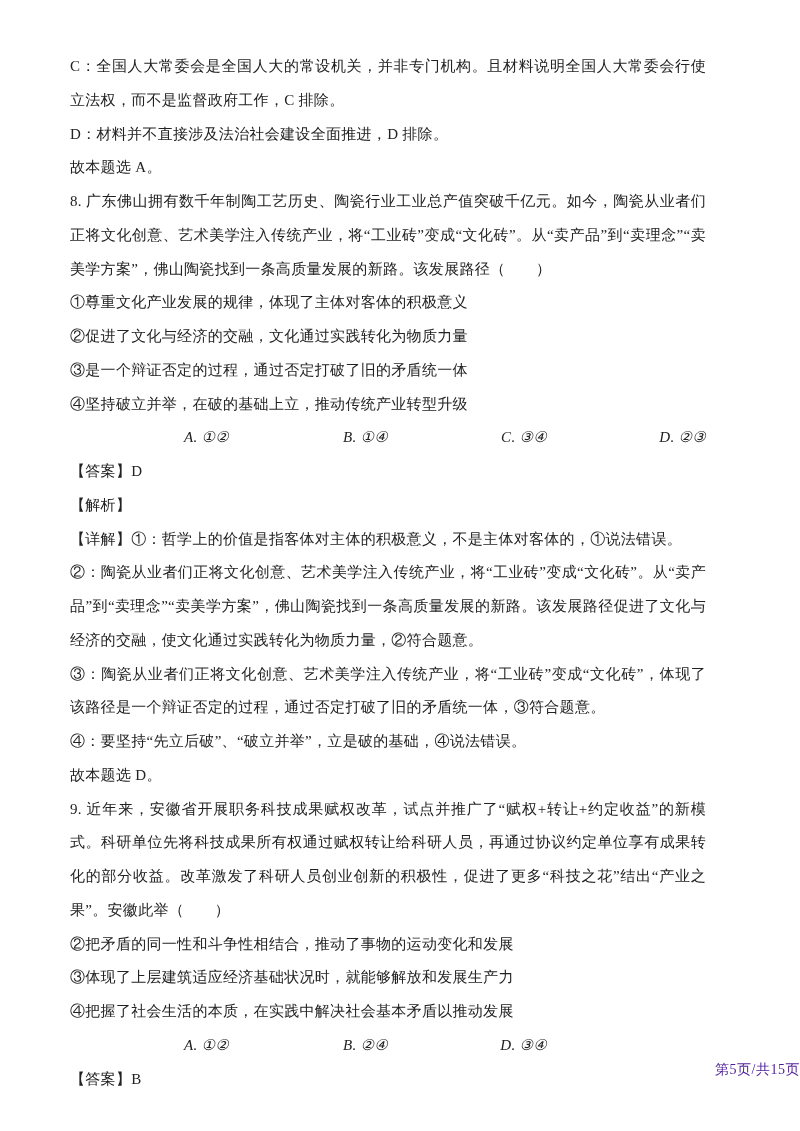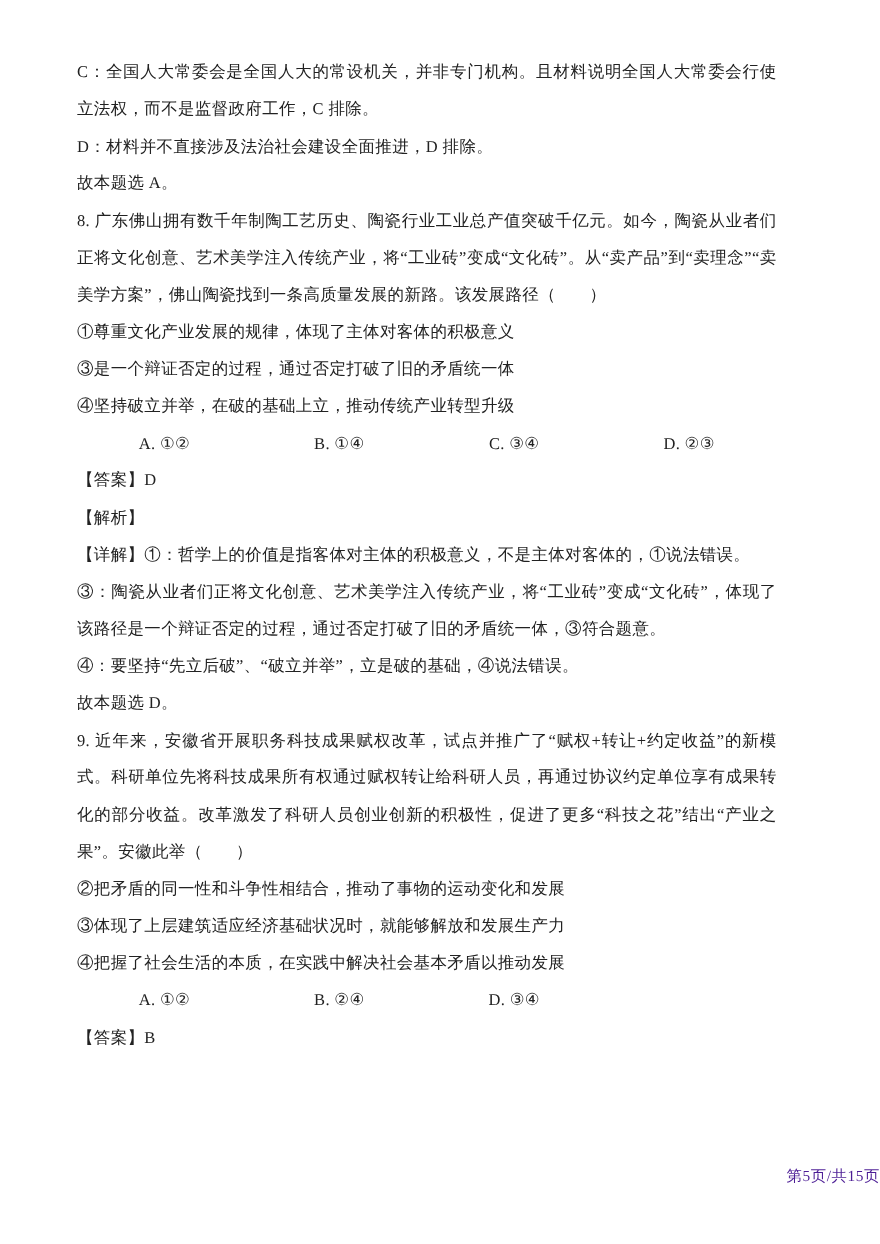--- a/index.html
+++ b/index.html
@@ -26,22 +26,23 @@
     letter-spacing: 0.3px;
   }
   .options-row {
     display: flex;
     font-size: 15px;
     line-height: 2.25;
     letter-spacing: 0.3px;
   }
   .options-row .opt {
     width: 25%;
-    text-align: center;
+    text-align: right;
     white-space: nowrap;
+    font-style: italic;
   }
   .footer {
     position: absolute;
     bottom: 52px;
     left: 0;
     width: 100%;
     text-align: right;
     font-size: 14px;
     letter-spacing: 0.5px;
     color: #4c1d95;
@@ -51,33 +52,35 @@
 <body>
 
 <div class="page">
 
   <p class="para">C：全国人大常委会是全国人大的常设机关，并非专门机构。且材料说明全国人大常委会行使立法权，而不是监督政府工作，C 排除。</p>
   <p class="para">D：材料并不直接涉及法治社会建设全面推进，D 排除。</p>
   <p class="para">故本题选 A。</p>
 
   <p class="para">8. 广东佛山拥有数千年制陶工艺历史、陶瓷行业工业总产值突破千亿元。如今，陶瓷从业者们正将文化创意、艺术美学注入传统产业，将“工业砖”变成“文化砖”。从“卖产品”到“卖理念”“卖美学方案”，佛山陶瓷找到一条高质量发展的新路。该发展路径（　　）</p>
   <p class="para">①尊重文化产业发展的规律，体现了主体对客体的积极意义</p>
+  <p class="para">②促进了文化与经济的交融，文化通过实践转化为物质力量</p>
   <p class="para">③是一个辩证否定的过程，通过否定打破了旧的矛盾统一体</p>
   <p class="para">④坚持破立并举，在破的基础上立，推动传统产业转型升级</p>
 
   <div class="options-row">
     <span class="opt">A. ①②</span>
     <span class="opt">B. ①④</span>
     <span class="opt">C. ③④</span>
     <span class="opt">D. ②③</span>
   </div>
 
   <p class="para">【答案】D</p>
   <p class="para">【解析】</p>
   <p class="para">【详解】①：哲学上的价值是指客体对主体的积极意义，不是主体对客体的，①说法错误。</p>
+  <p class="para">②：陶瓷从业者们正将文化创意、艺术美学注入传统产业，将“工业砖”变成“文化砖”。从“卖产品”到“卖理念”“卖美学方案”，佛山陶瓷找到一条高质量发展的新路。该发展路径促进了文化与经济的交融，使文化通过实践转化为物质力量，②符合题意。</p>
   <p class="para">③：陶瓷从业者们正将文化创意、艺术美学注入传统产业，将“工业砖”变成“文化砖”，体现了该路径是一个辩证否定的过程，通过否定打破了旧的矛盾统一体，③符合题意。</p>
   <p class="para">④：要坚持“先立后破”、“破立并举”，立是破的基础，④说法错误。</p>
   <p class="para">故本题选 D。</p>
 
   <p class="para">9. 近年来，安徽省开展职务科技成果赋权改革，试点并推广了“赋权+转让+约定收益”的新模式。科研单位先将科技成果所有权通过赋权转让给科研人员，再通过协议约定单位享有成果转化的部分收益。改革激发了科研人员创业创新的积极性，促进了更多“科技之花”结出“产业之果”。安徽此举（　　）</p>
   <p class="para">②把矛盾的同一性和斗争性相结合，推动了事物的运动变化和发展</p>
   <p class="para">③体现了上层建筑适应经济基础状况时，就能够解放和发展生产力</p>
   <p class="para">④把握了社会生活的本质，在实践中解决社会基本矛盾以推动发展</p>
 
   <div class="options-row">

